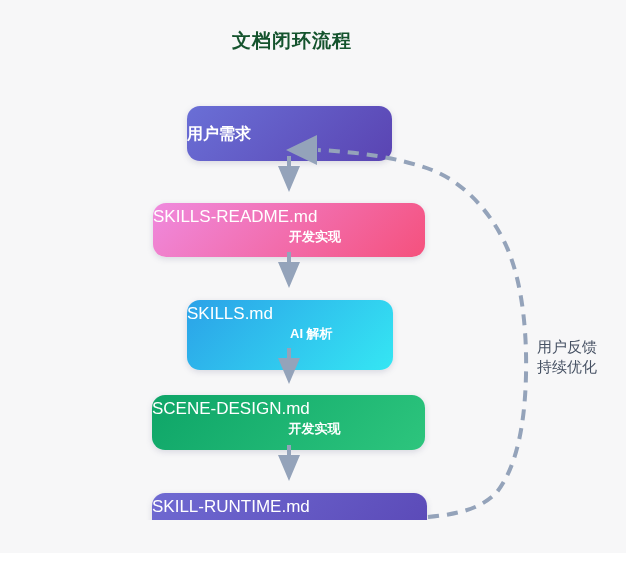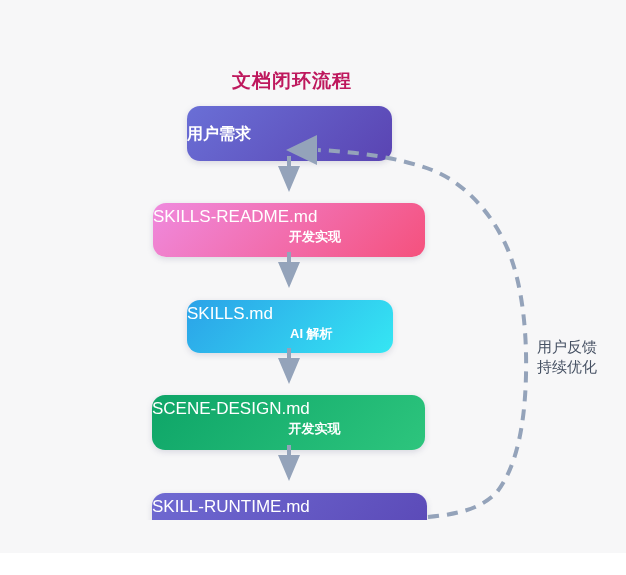--- a/index.html
+++ b/index.html
@@ -23,22 +23,21 @@
     overflow: hidden;
   }
   .diagram-title {
     position: absolute;
     left: 92px; top: 28px;
     width: 400px;
     text-align: center;
     font-size: 19px;
     font-weight: bold;
     letter-spacing: 1px;
-    color: #be185d;
-    margin-top: 40px;
+    color: #14532d;
   }
   .node {
     position: absolute;
     border-radius: 13px;
     color: #ffffff;
     display: flex;
     flex-direction: column;
     justify-content: flex-start;
     padding-top: 3px;
     box-shadow: 0 2px 6px rgba(80,80,120,0.18);
@@ -57,21 +56,21 @@
     width: 100%;
     padding-left: 50%;
     font-size: 13px;
     font-weight: bold;
     line-height: 17px;
     white-space: nowrap;
   }
   
   .node-1 { left: 187px; top: 106px; width: 205px; height: 55px; justify-content: center; padding-top: 0; }
   .node-2 { left: 153px; top: 203px; width: 272px; height: 54px; }
-  .node-3 { left: 187px; top: 300px; width: 206px; height: 53px; }
+  .node-3 { left: 187px; top: 300px; width: 206px; height: 70px; }
   .node-4 { left: 152px; top: 395px; width: 273px; height: 55px; }
   .node-5 { left: 152px; top: 493px; width: 275px; height: 54px; }
   svg.overlay {
     position: absolute;
     left: 0; top: 0;
     z-index: 2;
     pointer-events: none;
   }
   .feedback-label {
     position: absolute;

